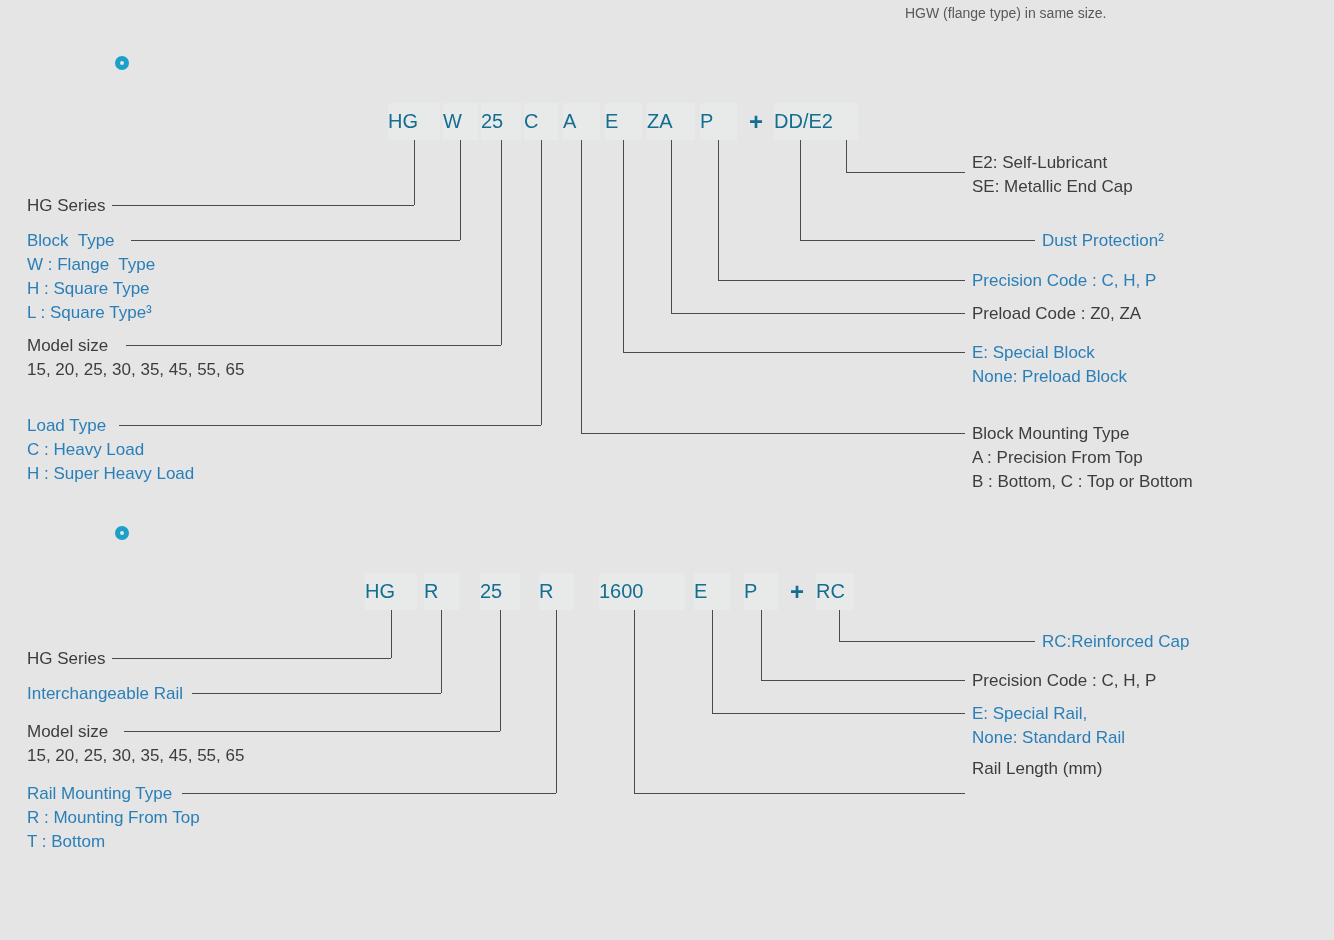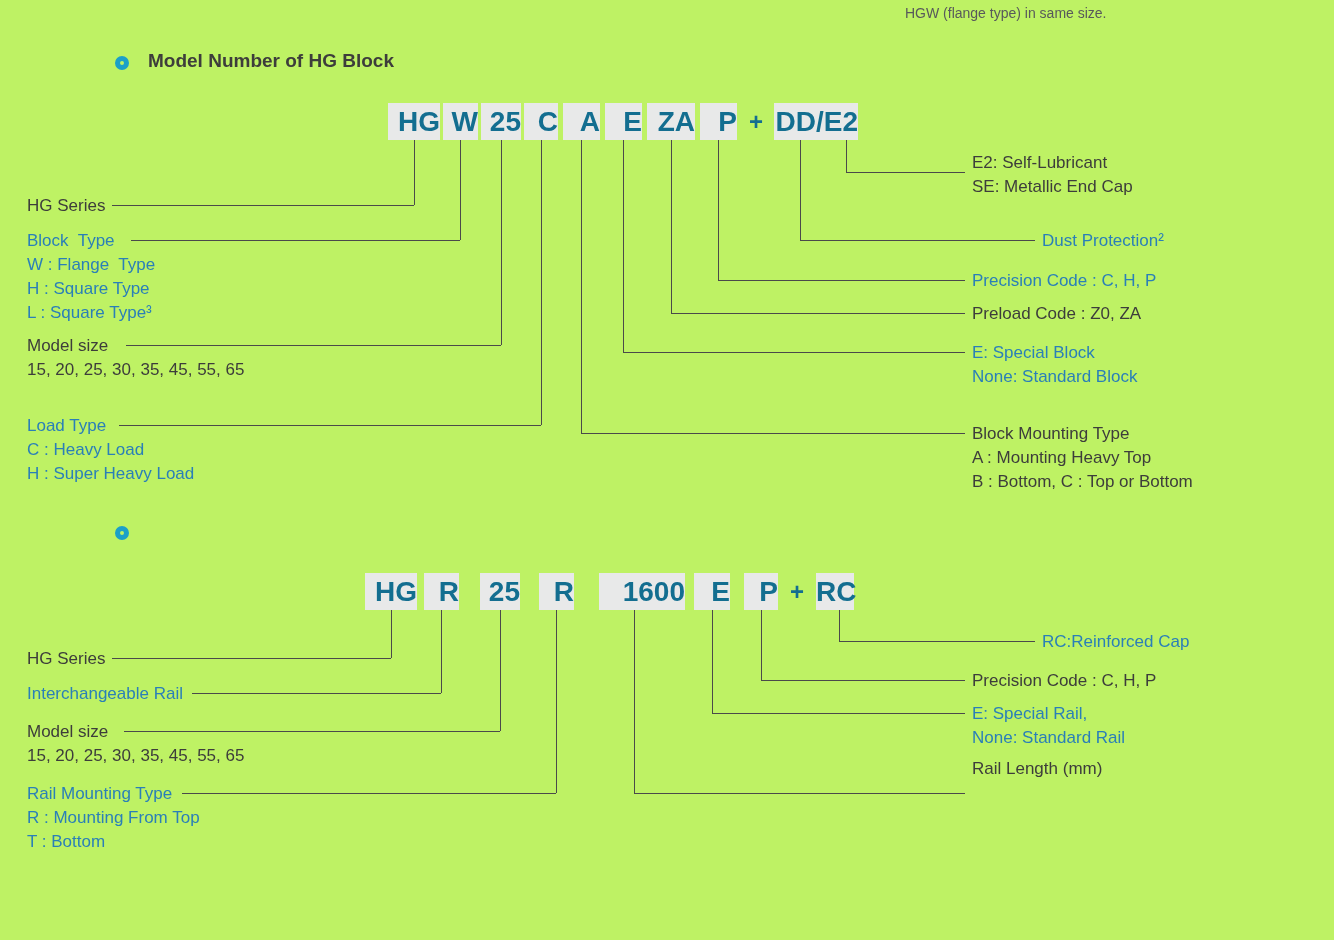--- a/index.html
+++ b/index.html
@@ -1,38 +1,37 @@
 <!DOCTYPE html>
 <html><head>
 <meta charset="utf-8">
 <style>
   html,body{margin:0;padding:0;background:#ffffff;}
   body{font-family:"Liberation Sans","DejaVu Sans",sans-serif;}
-  .page{position:relative;width:1334px;height:940px;background:#bef264;overflow:hidden;}
+  .page{position:relative;width:1334px;height:940px;background:#e5e5e5;overflow:hidden;}
   .top-note{position:absolute;left:905px;top:5px;font-size:14px;color:#58595b;white-space:pre;}
   .section-title{position:absolute;left:27px;top:14px;font-size:20px;font-weight:bold;color:#3d3d3b;white-space:pre;}
   .sub-heading{position:absolute;font-size:19px;font-weight:bold;color:#3d3d3b;white-space:pre;}
   .bullet{position:absolute;width:14px;height:14px;border-radius:50%;border:5px solid #1ba0c8;box-sizing:border-box;}
-  .code-box{position:absolute;height:37px;line-height:37px;background:#e8e9e9;color:#136e90;font-weight:bold;font-size:28px;text-align:right;white-space:pre;}
+  .code-box{position:absolute;height:37px;line-height:37px;background:#e8e9e9;color:#136e90;font-weight:normal;font-size:20px;text-align:left;white-space:pre;}
   .code-plus{position:absolute;height:37px;line-height:37px;color:#136e90;font-weight:bold;font-size:24px;text-align:center;white-space:pre;}
   .lbl{position:absolute;font-size:17px;line-height:18px;white-space:pre;}
   .blue{color:#2a7fb8;}
   .dark{color:#3d3d3b;}
   .vline{position:absolute;width:1px;background:#4a4a4a;}
   .hline{position:absolute;height:1px;background:#4a4a4a;}
 </style>
 </head>
 <body>
 
 <div class="page">
 
   <div class="top-note">HGW (flange type) in same size.</div>
 
   <span class="bullet" style="left:115px;top:56px"></span>
-  <div class="sub-heading" style="left:148px;top:50px">Model Number of HG Block</div>
 
   <div class="code-box" style="left:388px;top:103px;width:52px">HG</div>
   <div class="code-box" style="left:443px;top:103px;width:35px">W</div>
   <div class="code-box" style="left:481px;top:103px;width:40px">25</div>
   <div class="code-box" style="left:524px;top:103px;width:34px">C</div>
   <div class="code-box" style="left:563px;top:103px;width:37px">A</div>
   <div class="code-box" style="left:605px;top:103px;width:37px">E</div>
   <div class="code-box" style="left:647px;top:103px;width:48px">ZA</div>
   <div class="code-box" style="left:700px;top:103px;width:37px">P</div>
   <div class="code-plus" style="left:741px;top:103px;width:30px">+</div>
@@ -70,23 +69,23 @@
   <div class="lbl blue" style="left:27px;top:417px">Load Type</div>
   <div class="lbl blue" style="left:27px;top:441px">C : Heavy Load</div>
   <div class="lbl blue" style="left:27px;top:465px">H : Super Heavy Load</div>
 
   <div class="lbl dark" style="left:972px;top:154px">E2: Self-Lubricant</div>
   <div class="lbl dark" style="left:972px;top:178px">SE: Metallic End Cap</div>
   <div class="lbl blue" style="left:1042px;top:232px">Dust Protection²</div>
   <div class="lbl blue" style="left:972px;top:272px">Precision Code : C, H, P</div>
   <div class="lbl dark" style="left:972px;top:305px">Preload Code : Z0, ZA</div>
   <div class="lbl blue" style="left:972px;top:344px">E: Special Block</div>
-  <div class="lbl blue" style="left:972px;top:368px">None: Standard Block</div>
+  <div class="lbl blue" style="left:972px;top:368px">None: Preload Block</div>
   <div class="lbl dark" style="left:972px;top:425px">Block Mounting Type</div>
-  <div class="lbl dark" style="left:972px;top:449px">A : Mounting Heavy Top</div>
+  <div class="lbl dark" style="left:972px;top:449px">A : Precision From Top</div>
   <div class="lbl dark" style="left:972px;top:473px">B : Bottom, C : Top or Bottom</div>
 
   <span class="bullet" style="left:115px;top:526px"></span>
 
   <div class="code-box" style="left:365px;top:573px;width:52px">HG</div>
   <div class="code-box" style="left:424px;top:573px;width:35px">R</div>
   <div class="code-box" style="left:480px;top:573px;width:40px">25</div>
   <div class="code-box" style="left:539px;top:573px;width:35px">R</div>
   <div class="code-box" style="left:599px;top:573px;width:86px">1600</div>
   <div class="code-box" style="left:694px;top:573px;width:36px">E</div>

